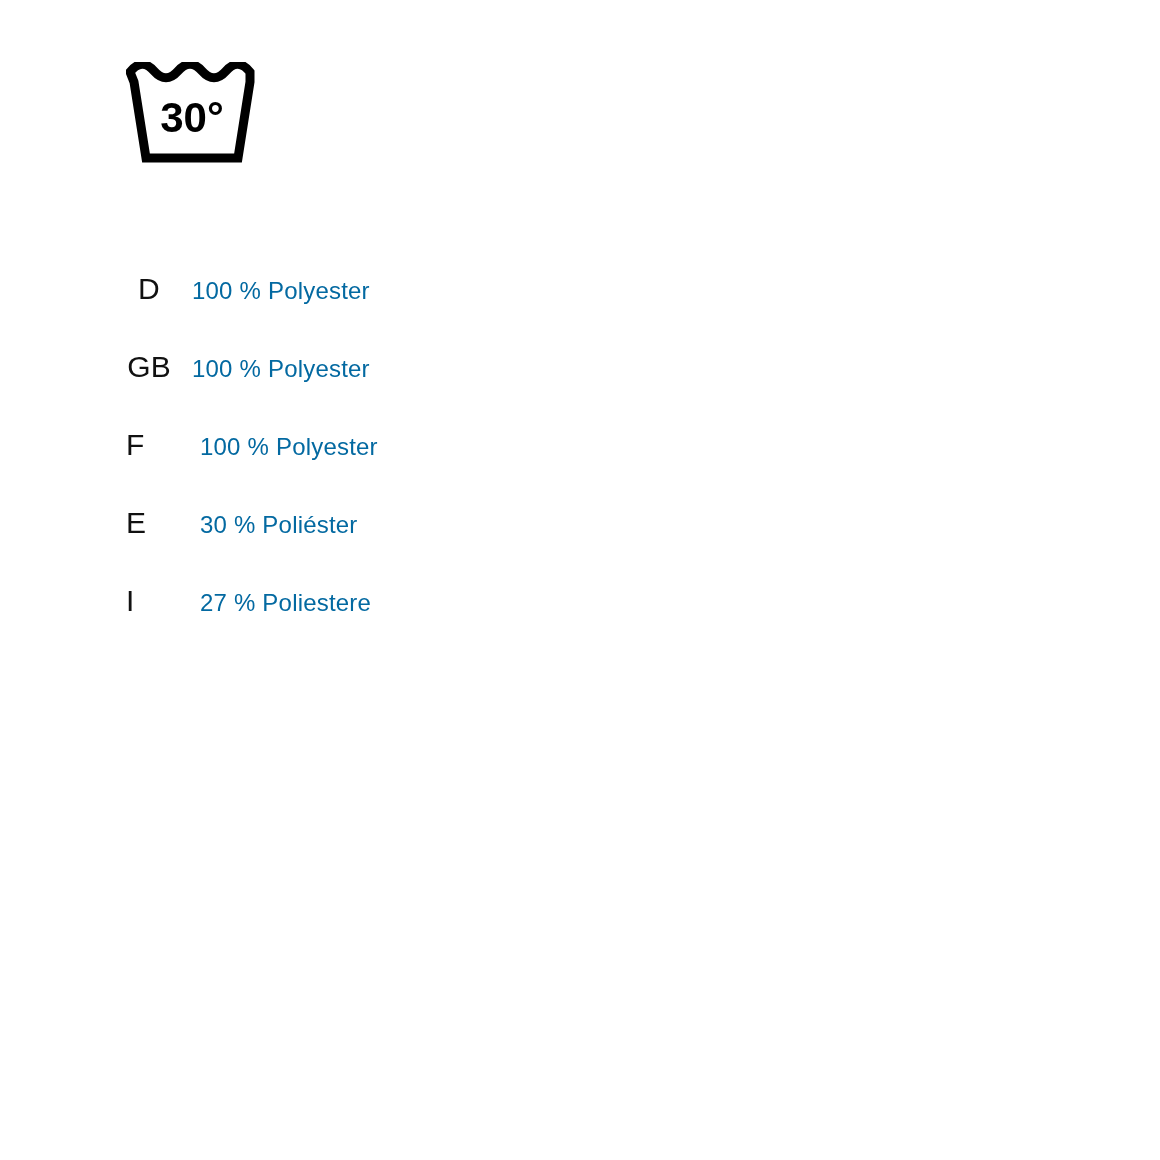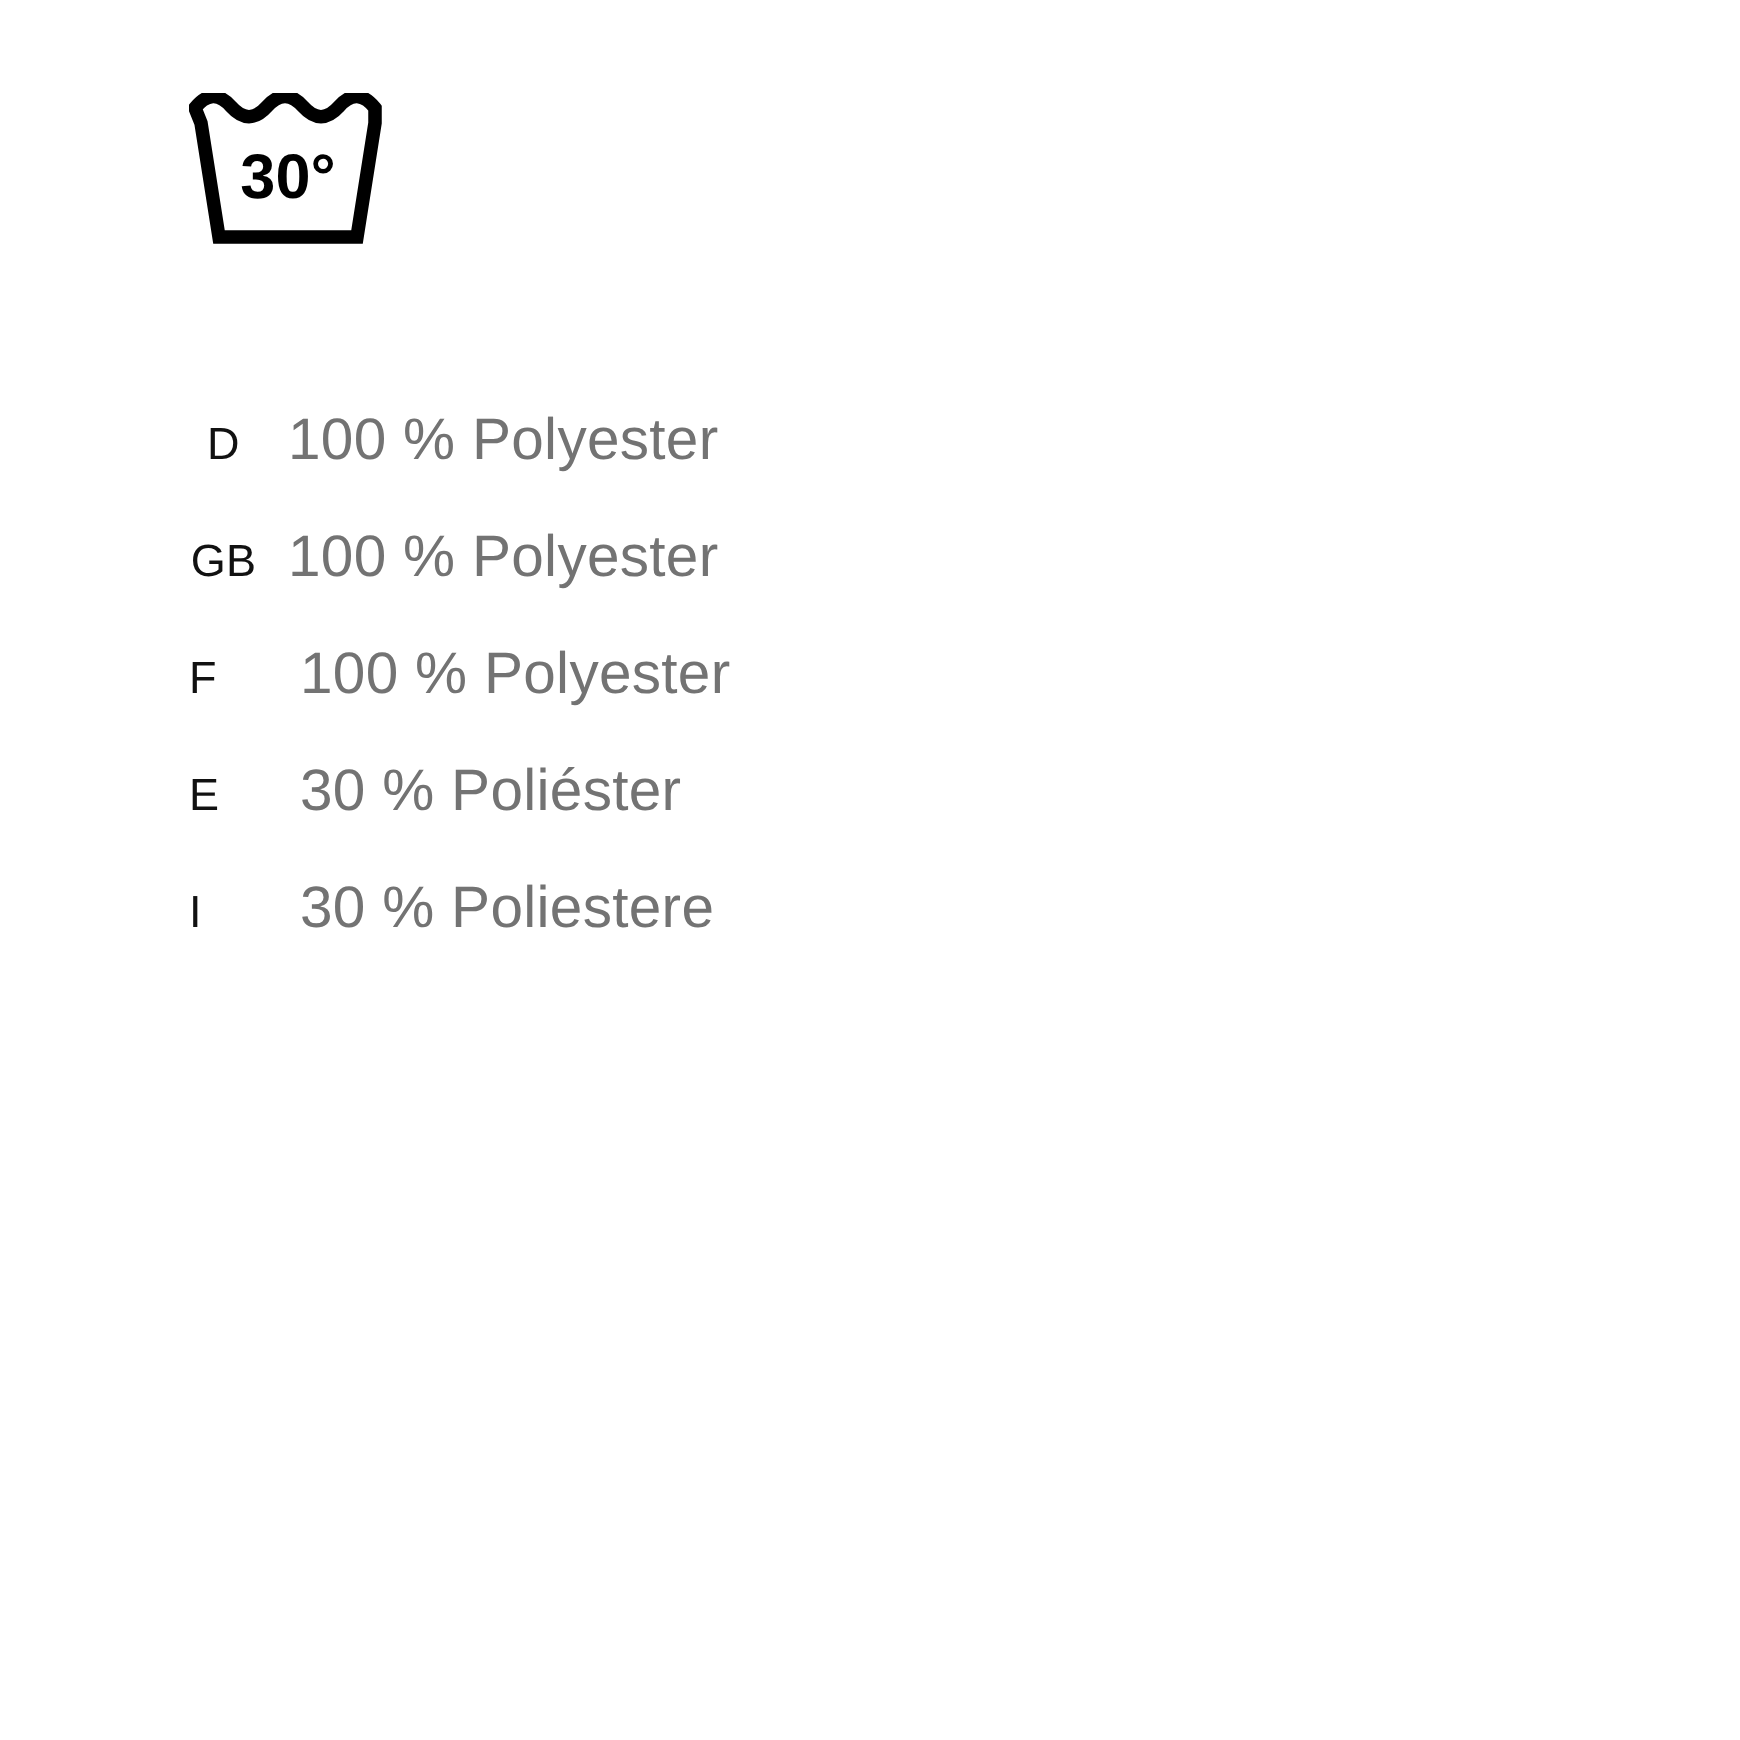--- a/index.html
+++ b/index.html
@@ -53,24 +53,24 @@
     font-size: 30px;
     font-weight: 400;
     letter-spacing: 0.2px;
     color: #111111;
   }
   .lang-code.left {
     text-align: left;
     padding-left: 8px;
   }
   .composition-text {
-    font-size: 39px;
+    font-size: 24px;
     font-weight: 400;
     letter-spacing: 0.2px;
-    color: #737373;
+    color: #0369a1;
     padding-left: 12px;
     white-space: nowrap;
   }
 </style>
 </head>
 <body>
 
 <div class="page">
 
   <div class="care-symbol">
@@ -108,18 +108,18 @@
       <span class="composition-text">100 % Polyester</span>
     </div>
 
     <div class="composition-row">
       <span class="lang-code left">E</span>
       <span class="composition-text">30 % Poliéster</span>
     </div>
 
     <div class="composition-row">
       <span class="lang-code left">I</span>
-      <span class="composition-text">30 % Poliestere</span>
+      <span class="composition-text">27 % Poliestere</span>
     </div>
 
   </div>
 
 </div>
 
 </body></html>

